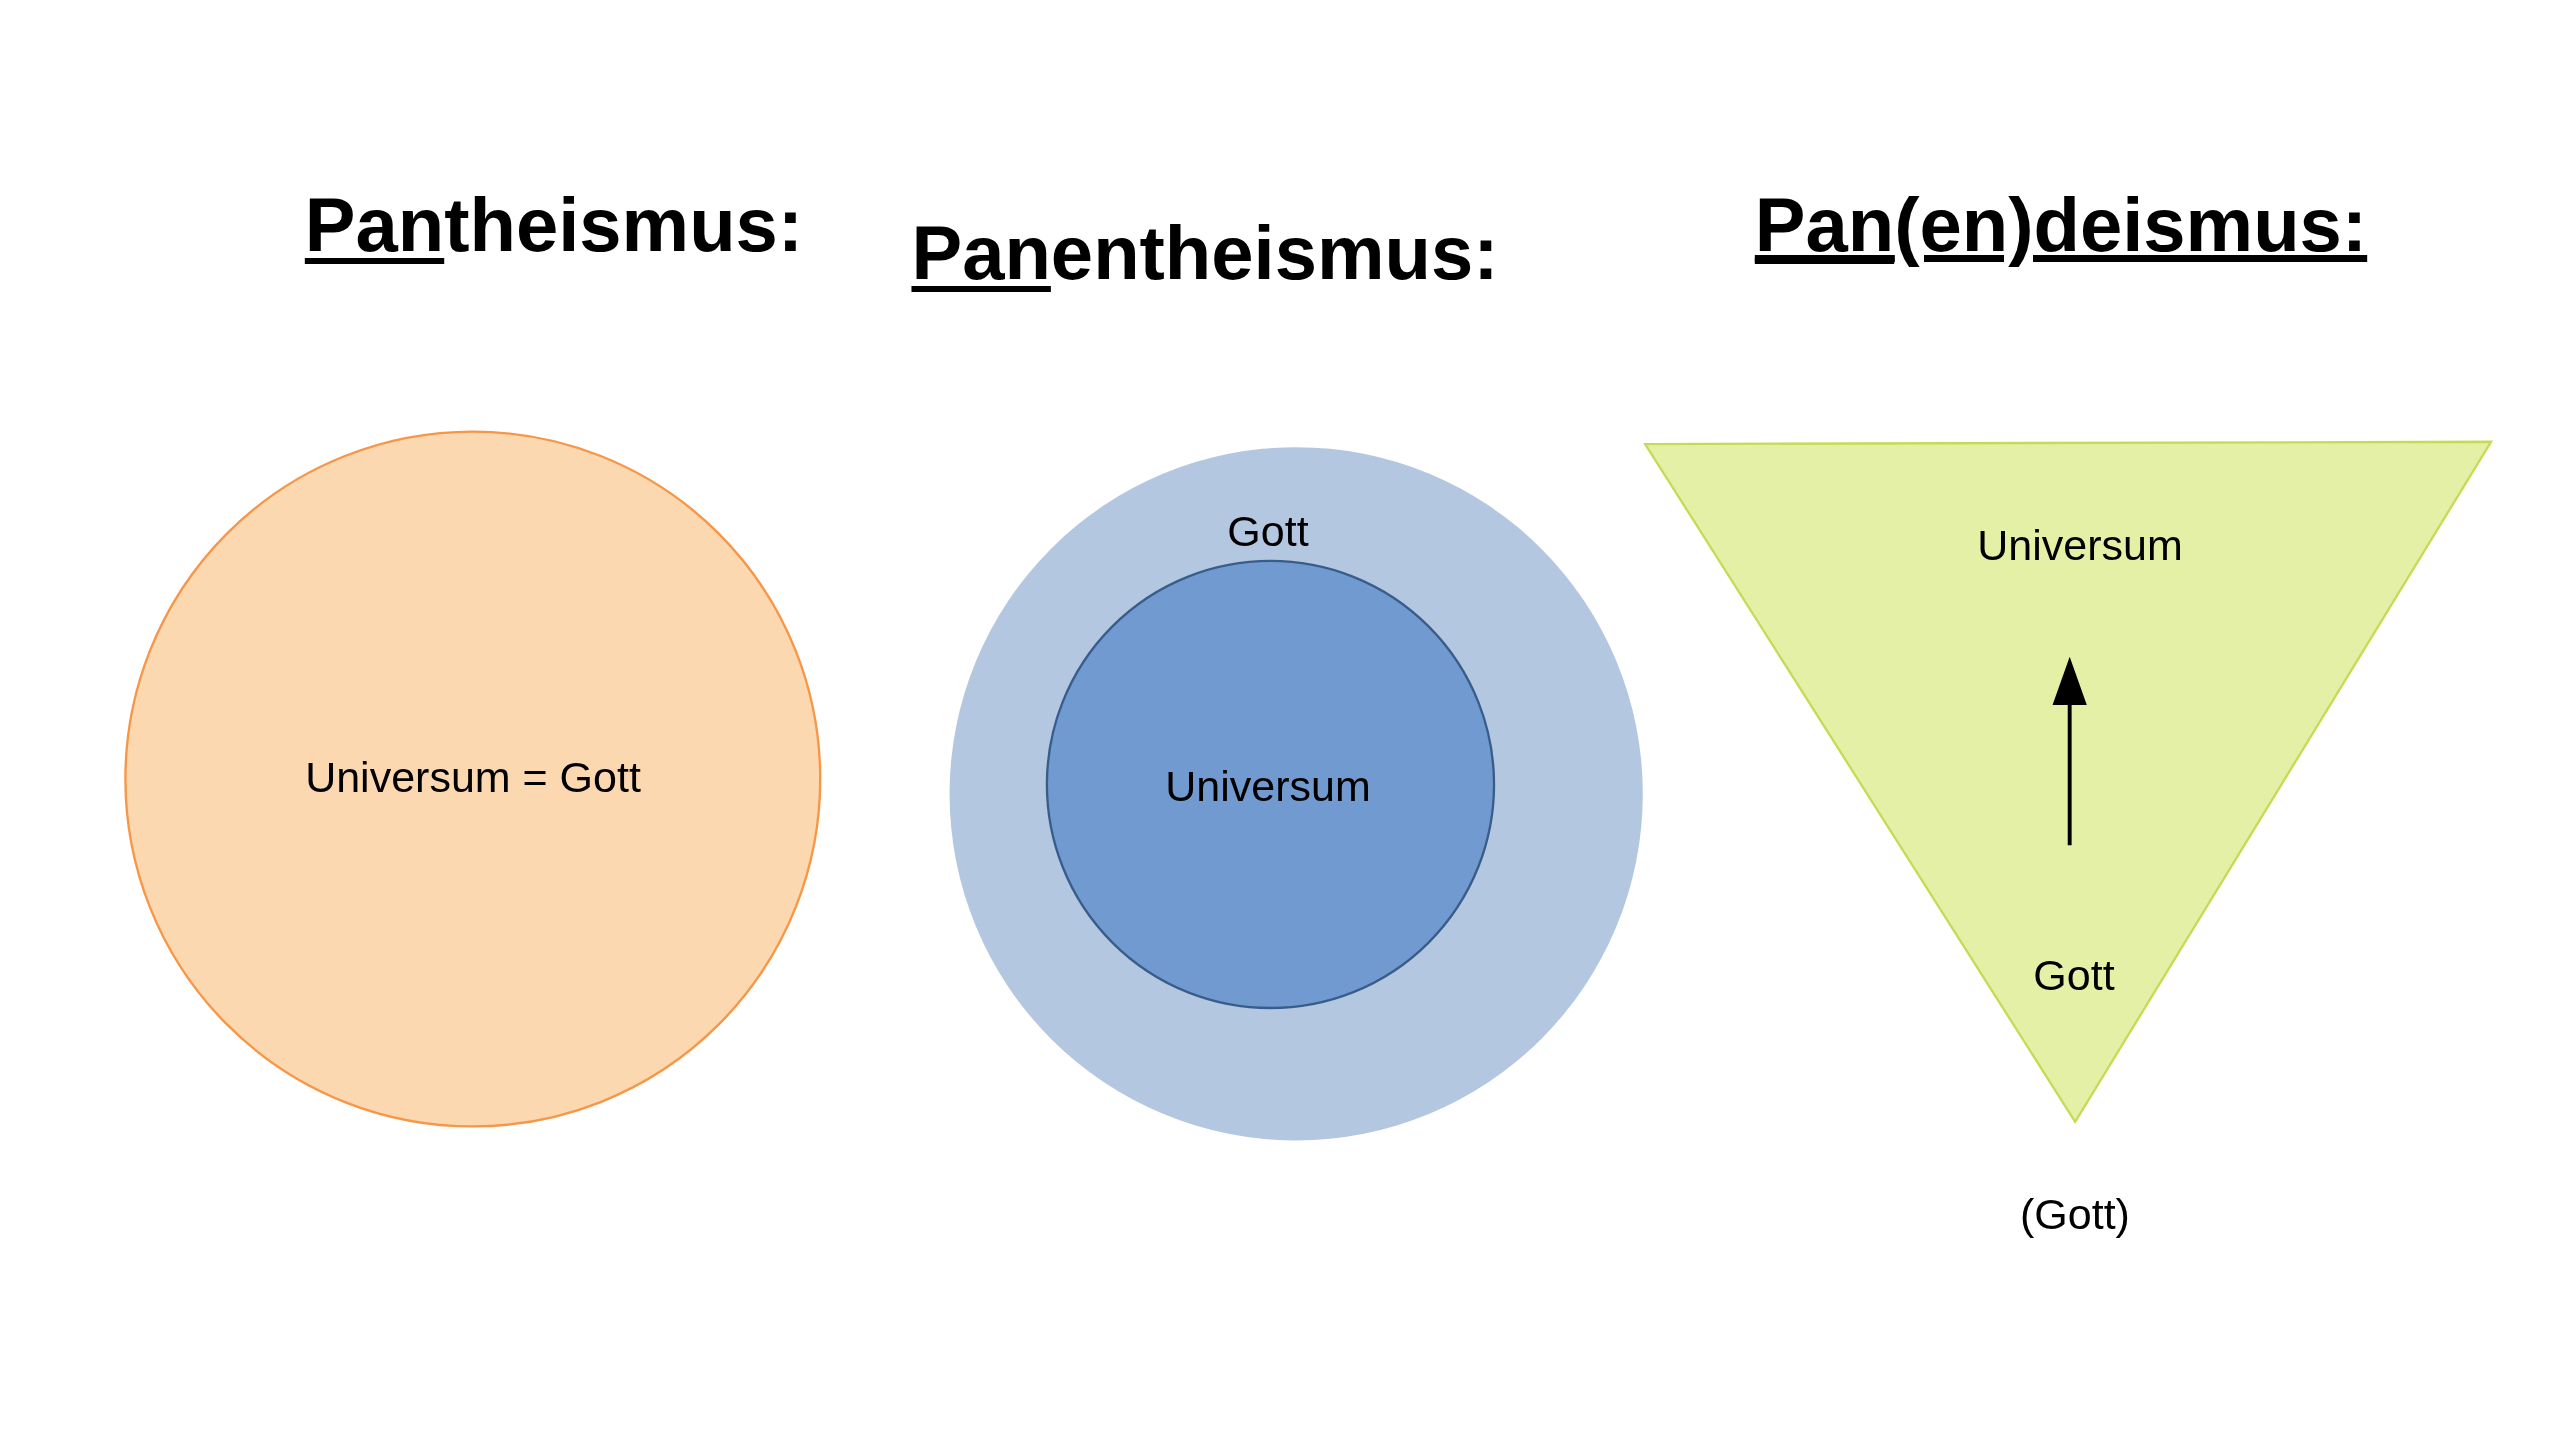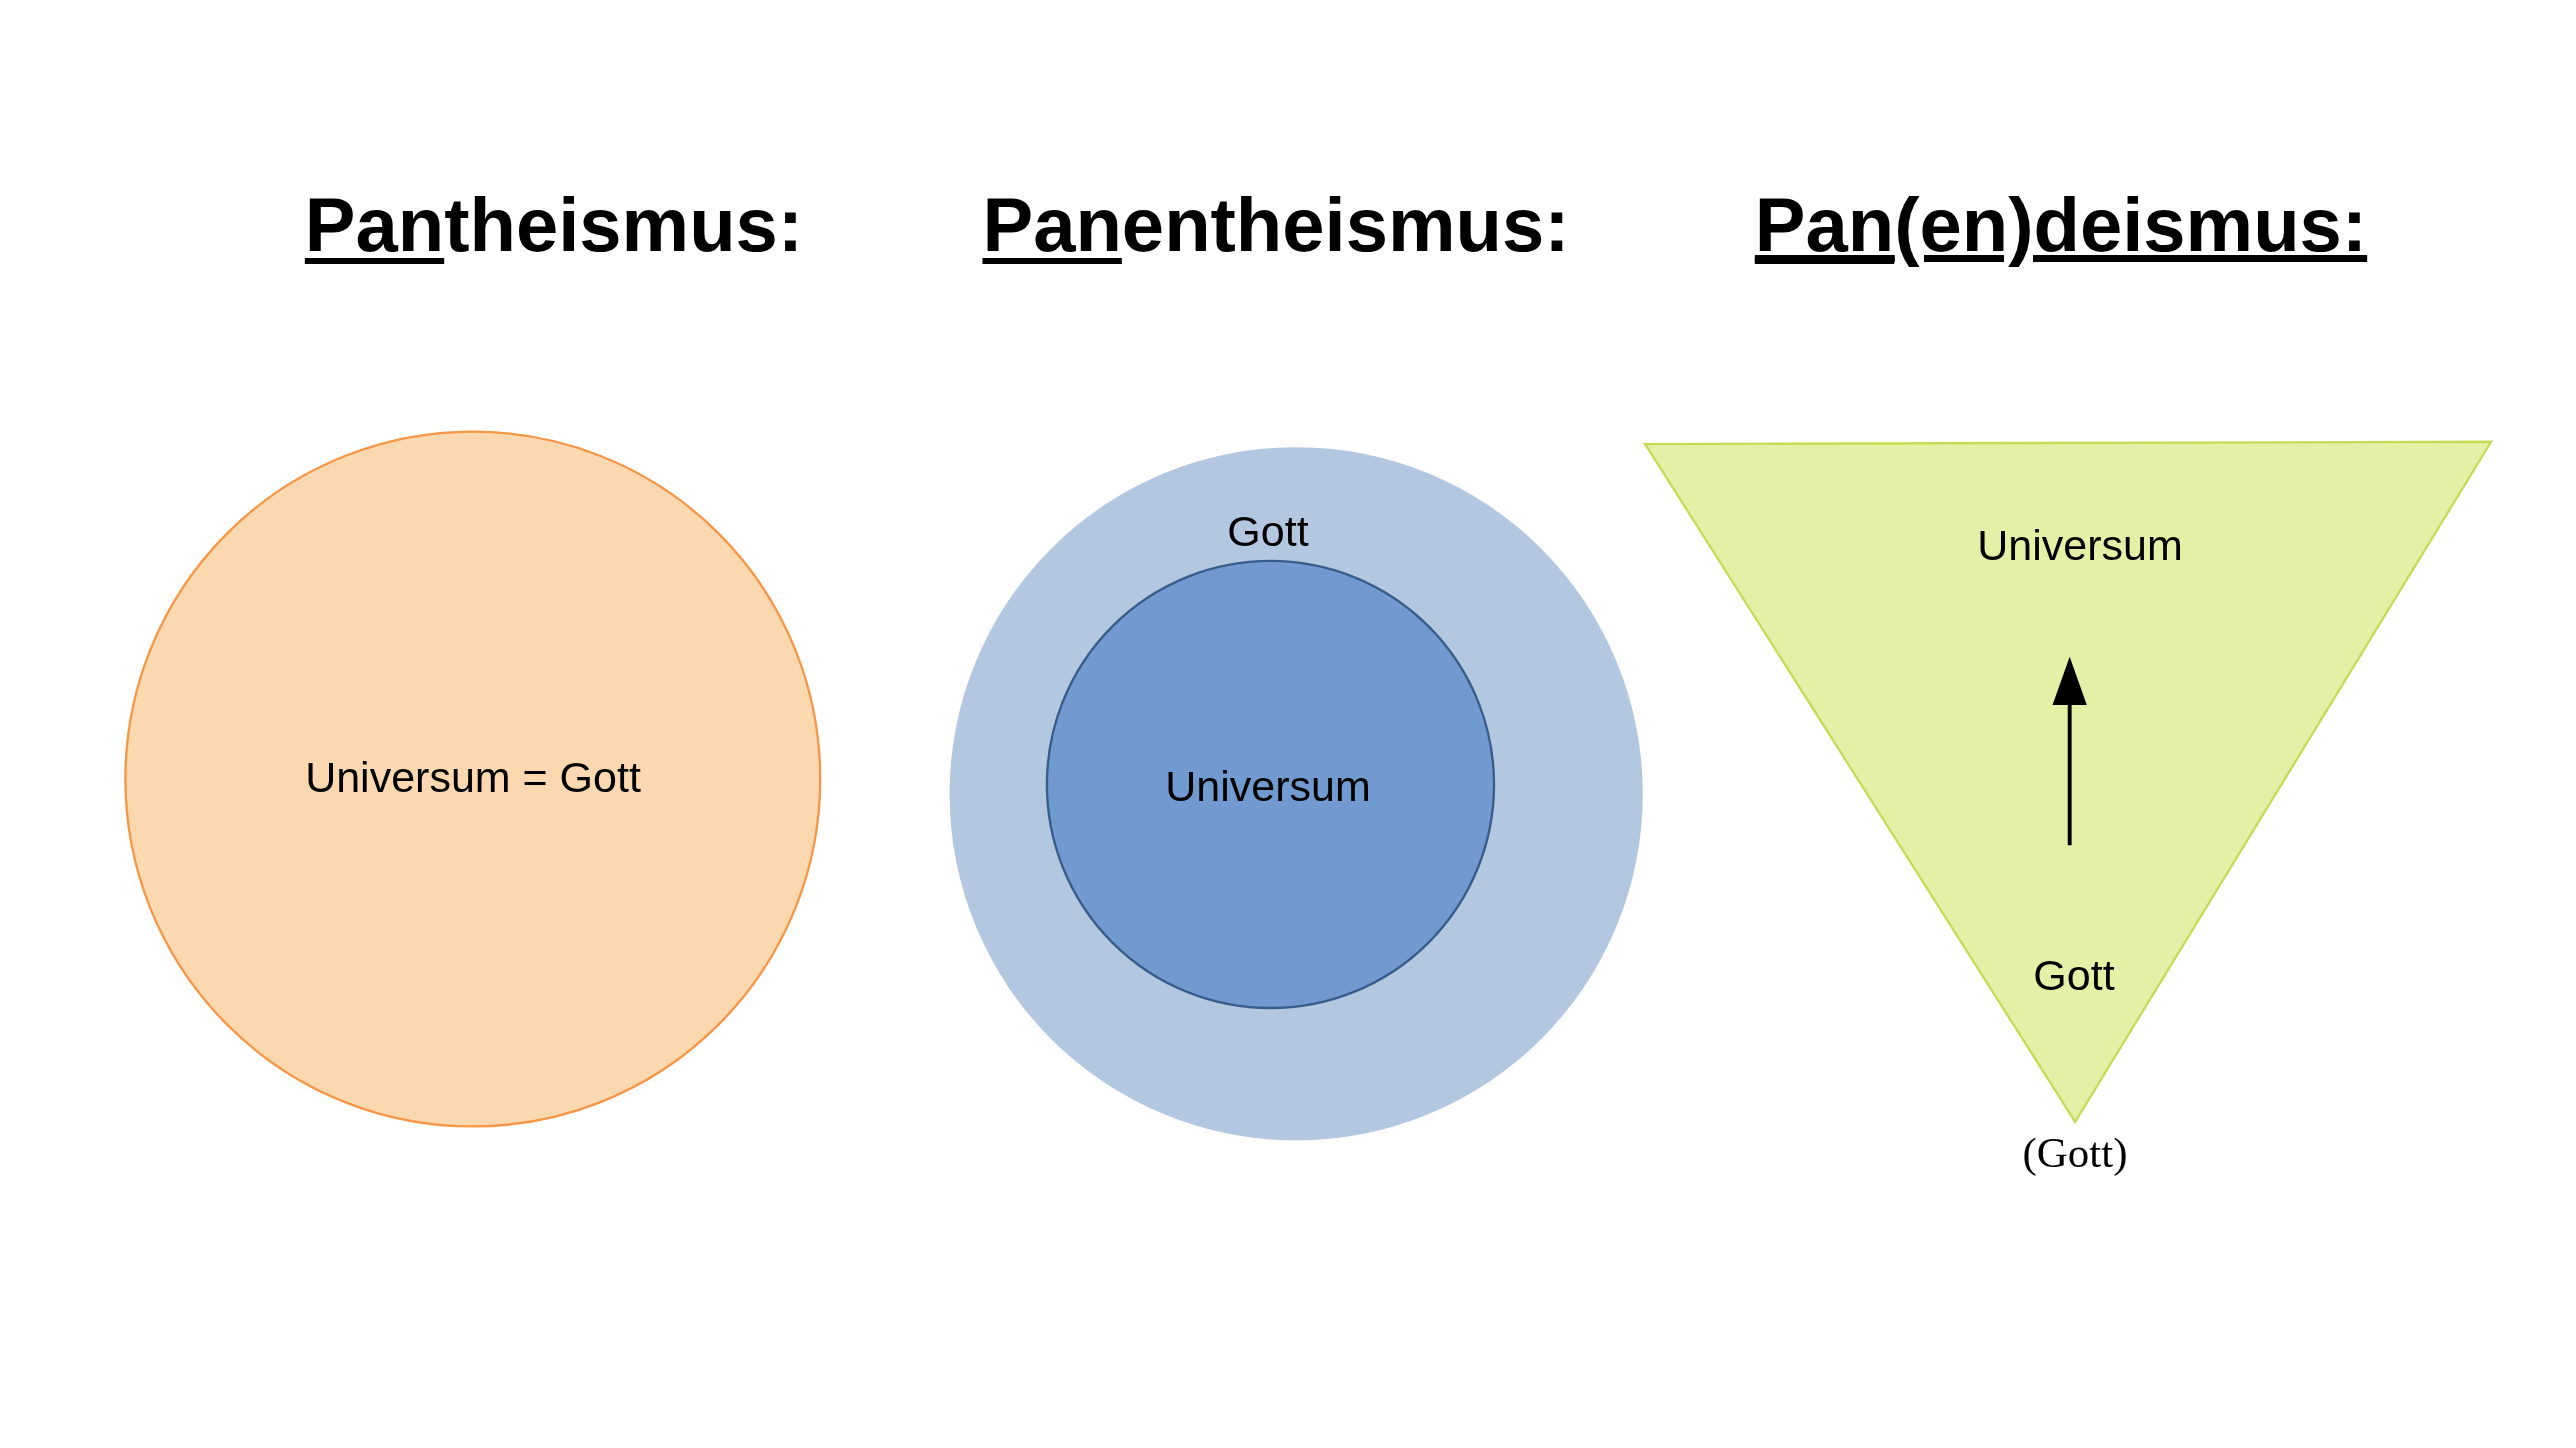--- a/index.html
+++ b/index.html
@@ -57,27 +57,27 @@
       <line x1="2657" y1="898" x2="2657" y2="1085" stroke-width="5" stroke="#000000"></line>
       <polygon points="2657,843 2635,905 2679,905" fill="#000000"></polygon>
     </g>
   </svg>
 
   <div class="title" style="left:514px;margin-left:40px;">
     <span class="underlined">Pan</span><span>theismus:</span>
   </div>
   <div class="label" style="left:473px; top:777px;text-align:center;">Universum = Gott</div>
 
-  <div class="title" style="left:1276px;">
+  <div class="title" style="left:1205px;margin-top:28px;">
     <span class="underlined">Pan</span><span>entheismus:</span>
   </div>
   <div class="label" style="left:1268px; top:531px;">Gott</div>
   <div class="label" style="left:1268px; top:786px;">Universum</div>
 
   <div class="title" style="left:2061px;text-decoration:underline;">
     <span class="underlined">Pan</span><span>(en)deismus:</span>
   </div>
   <div class="label" style="left:2080px; top:545px;">Universum</div>
   <div class="label" style="left:2074px; top:975px;">Gott</div>
-  <div class="label" style="left:2075px; top:1152px;font-family:Liberation Serif, serif;">(Gott)</div>
+  <div class="label" style="left:2075px; top:1214px;">(Gott)</div>
 
 </div>
 
 
 </body></html>

